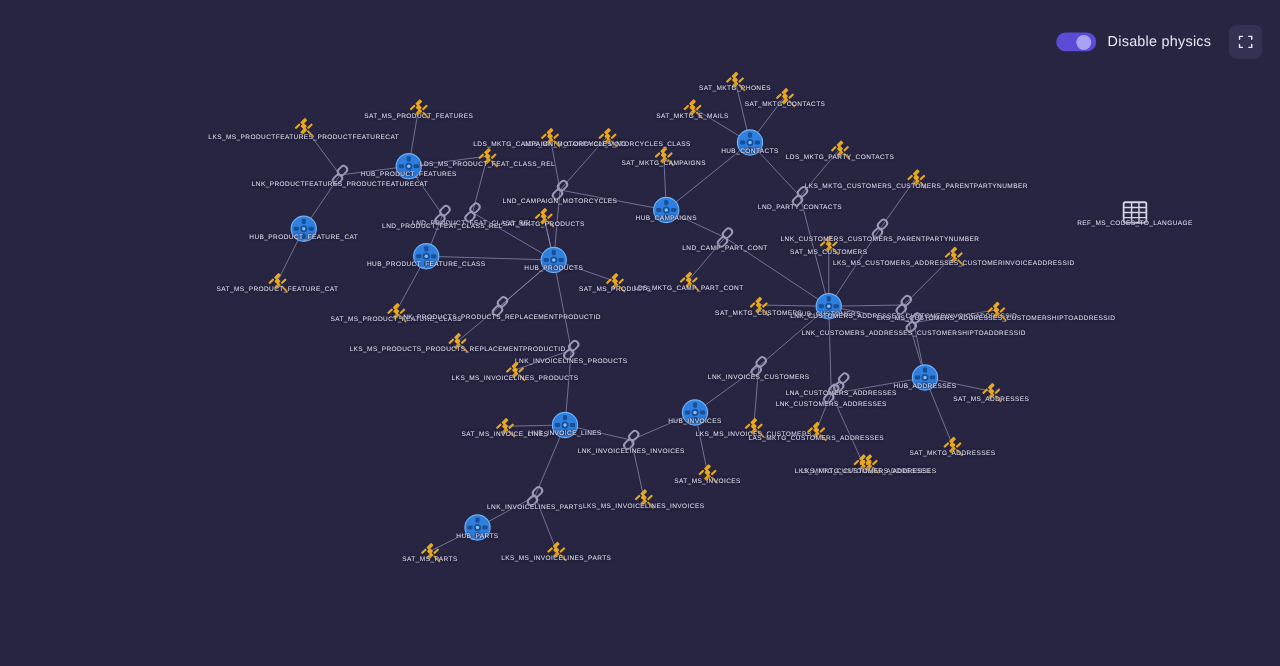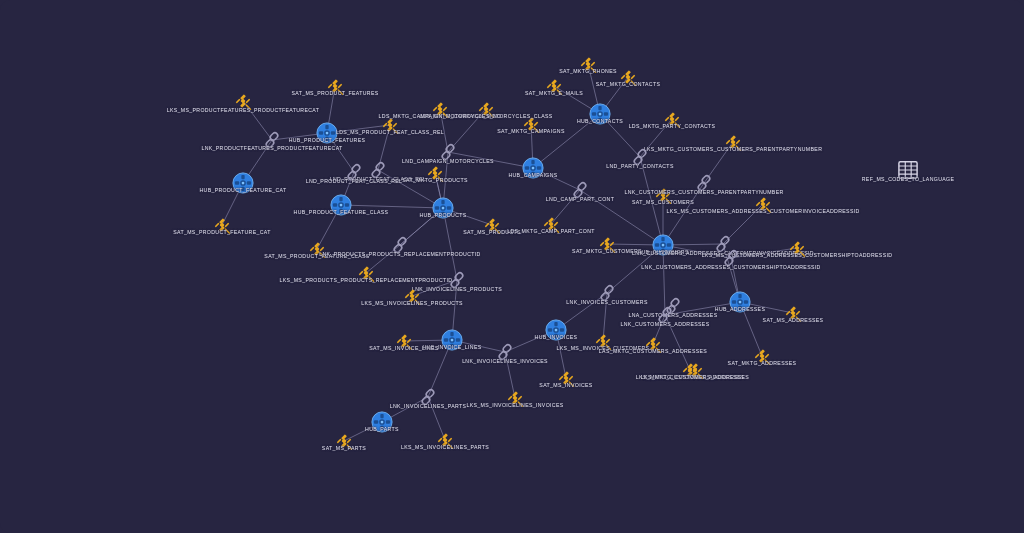--- a/index.html
+++ b/index.html
@@ -929,15 +929,33 @@
       <line x1="2" y1="11" x2="22" y2="11"></line>
       <line x1="2" y1="15.5" x2="22" y2="15.5"></line>
       <line x1="9" y1="2" x2="9" y2="20"></line>
       <line x1="15.5" y1="2" x2="15.5" y2="20"></line>
     </g>
   </svg>
           <div class="node-label" style="top: 16px; color: rgb(227, 226, 239);">REF_MS_CODES_TO_LANGUAGE</div>
         </div>
       </div>
 
+    <div id="toolbar">
+      <div class="toggle-wrap">
+        <div class="toggle-switch">
+          <div class="toggle-knob"></div>
+        </div>
+        <span class="toggle-label">Disable physics</span>
+      </div>
+      <div class="icon-btn">
+        <svg width="13" height="13" viewBox="0 0 16 16">
+          <g fill="none" stroke="#e7e6f5" stroke-width="1.4" stroke-linecap="round">
+            <path d="M2 5.5V2.6h2.9"></path>
+              <path d="M14 5.5V2.6h-2.9"></path>
+            <path d="M2 10.5v2.9h2.9"></path>
+              <path d="M14 10.5v2.9h-2.9"></path>
+          </g>
+        </svg>
+      </div>
+    </div>
 
   </div>
 </div>
 
 </body></html>

